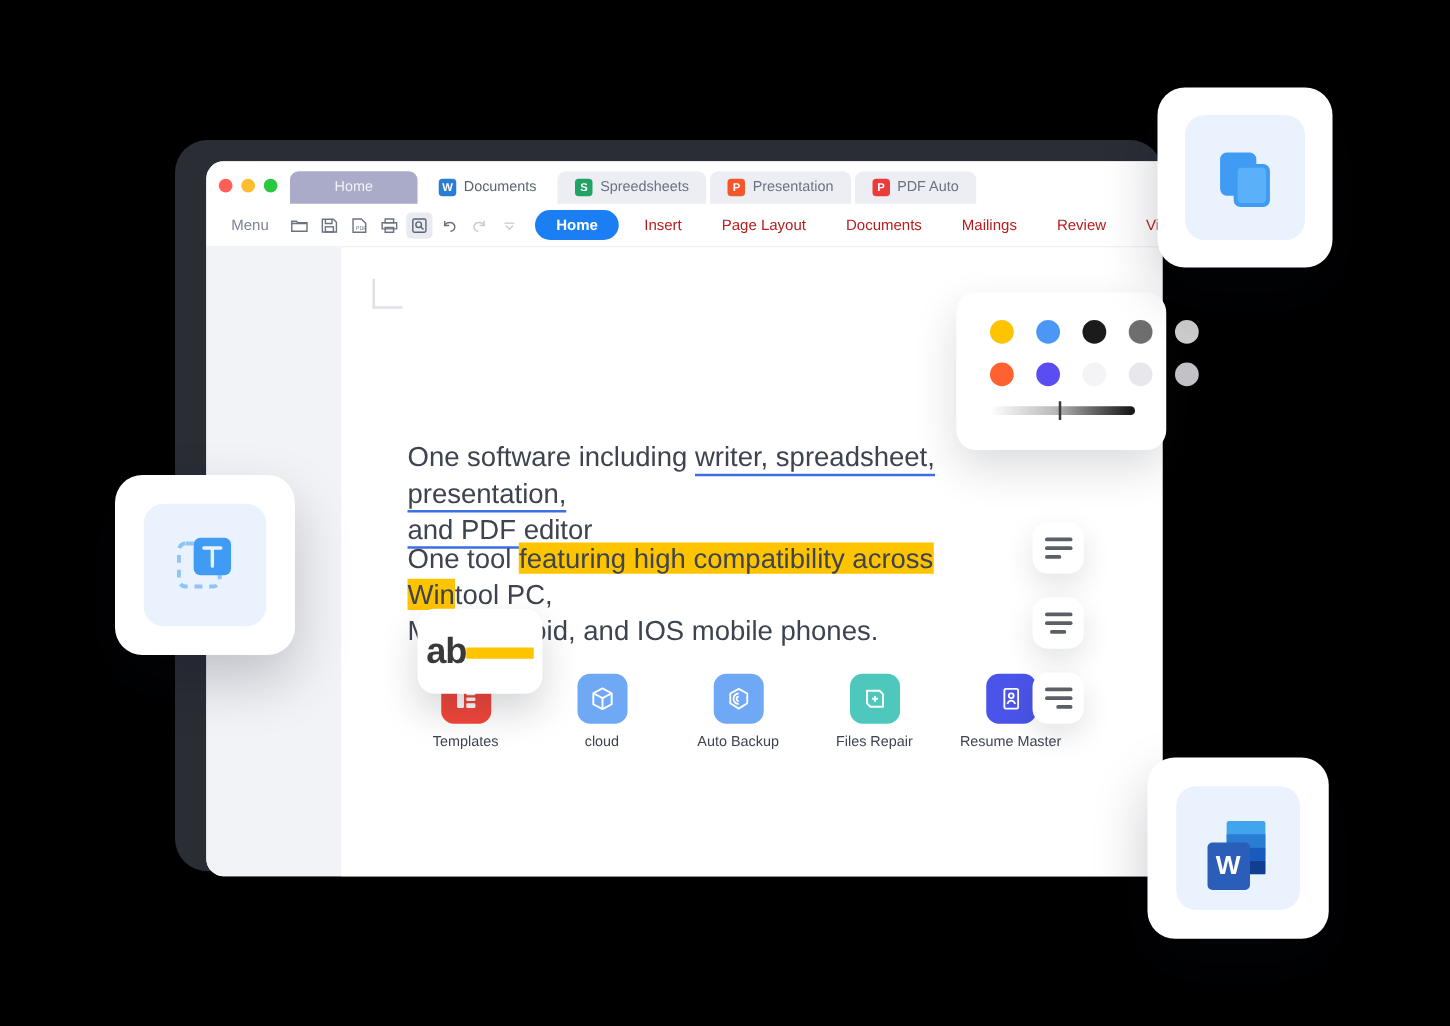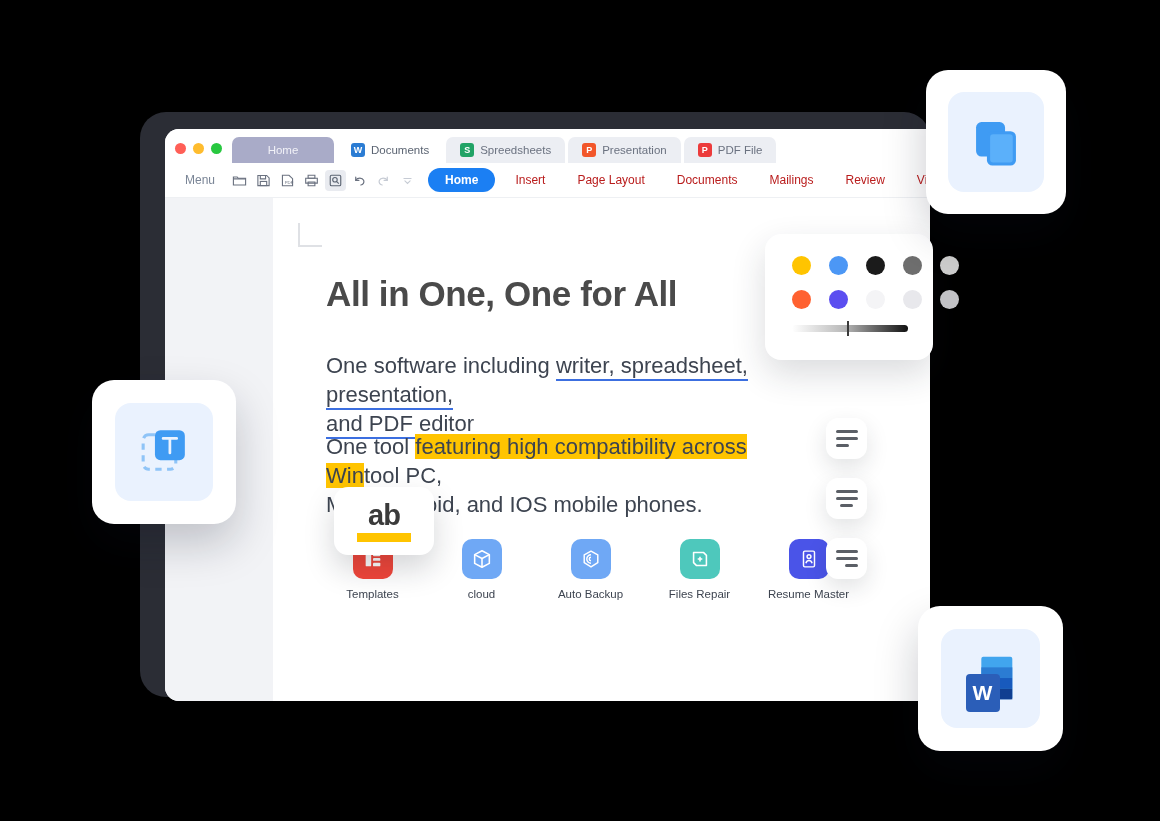--- a/index.html
+++ b/index.html
@@ -107,21 +107,21 @@
   .card-copy{left:926px;top:70px;width:140px;height:144px;}
   .card-copy .card-inner{left:22px;top:22px;width:96px;height:100px;}
 
   .card-text{left:92px;top:380px;width:144px;height:144px;}
   .card-text .card-inner{left:23px;top:23px;width:98px;height:98px;}
 
   .card-word{left:918px;top:606px;width:145px;height:145px;}
   .card-word .card-inner{left:23px;top:23px;width:99px;height:99px;}
 
   .card-ab{left:334px;top:487px;width:100px;height:68px;background:#fff;border-radius:14px;
-    box-shadow:0 14px 30px rgba(20,25,40,.18);display:flex;flex-direction:column;
+    box-shadow:0 14px 30px rgba(20,25,40,.18);display:flex;
     align-items:center;justify-content:center;position:absolute;}
   .ab-text{font-size:29px;font-weight:bold;color:#3a3a3a;line-height:1;letter-spacing:-1px;}
   .ab-bar{width:54px;height:9px;background:#ffc400;margin-top:3px;}
 
   .word-w{position:absolute;left:6px;top:26px;width:34px;height:38px;background:#2b5eb8;
     border-radius:4px;display:flex;align-items:center;justify-content:center;
     color:#fff;font-size:21px;font-weight:bold;z-index:2;}
 </style>
 </head>
 <body>
@@ -148,21 +148,21 @@
           <div class="tab">
             <span class="tab-ico ico-s">S</span>
             <span>Spreedsheets</span>
           </div>
           <div class="tab">
             <span class="tab-ico ico-p">P</span>
             <span>Presentation</span>
           </div>
           <div class="tab">
             <span class="tab-ico ico-pdf">P</span>
-            <span>PDF File</span>
+            <span>PDF Auto</span>
           </div>
         </div>
       </div>
 
       <div class="ribbon">
         <div class="hamburger">
           <i></i>
             <i></i>
             <i></i>
         </div>
@@ -231,21 +231,20 @@
           <span class="rm">Review</span>
           <span class="rm">View</span>
 
         </div>
       </div>
 
       <div class="canvas">
         <div class="page">
           <div class="corner"></div>
 
-          <div class="doc-h1">All in One, One for All</div>
 
           <div class="para p1">
             <span>One software including </span><span class="u-blue">writer, spreadsheet, presentation,</span><br>
             <span class="u-blue">and PDF editor</span>
           </div>
 
           <div class="para p2">
             <span>One tool </span><span class="hl">featuring high compatibility across Win</span><span>tool PC,</span><br>
             <span>M</span><span>ac, Androi</span><span>d, and IOS mobile phones.</span>
           </div>

